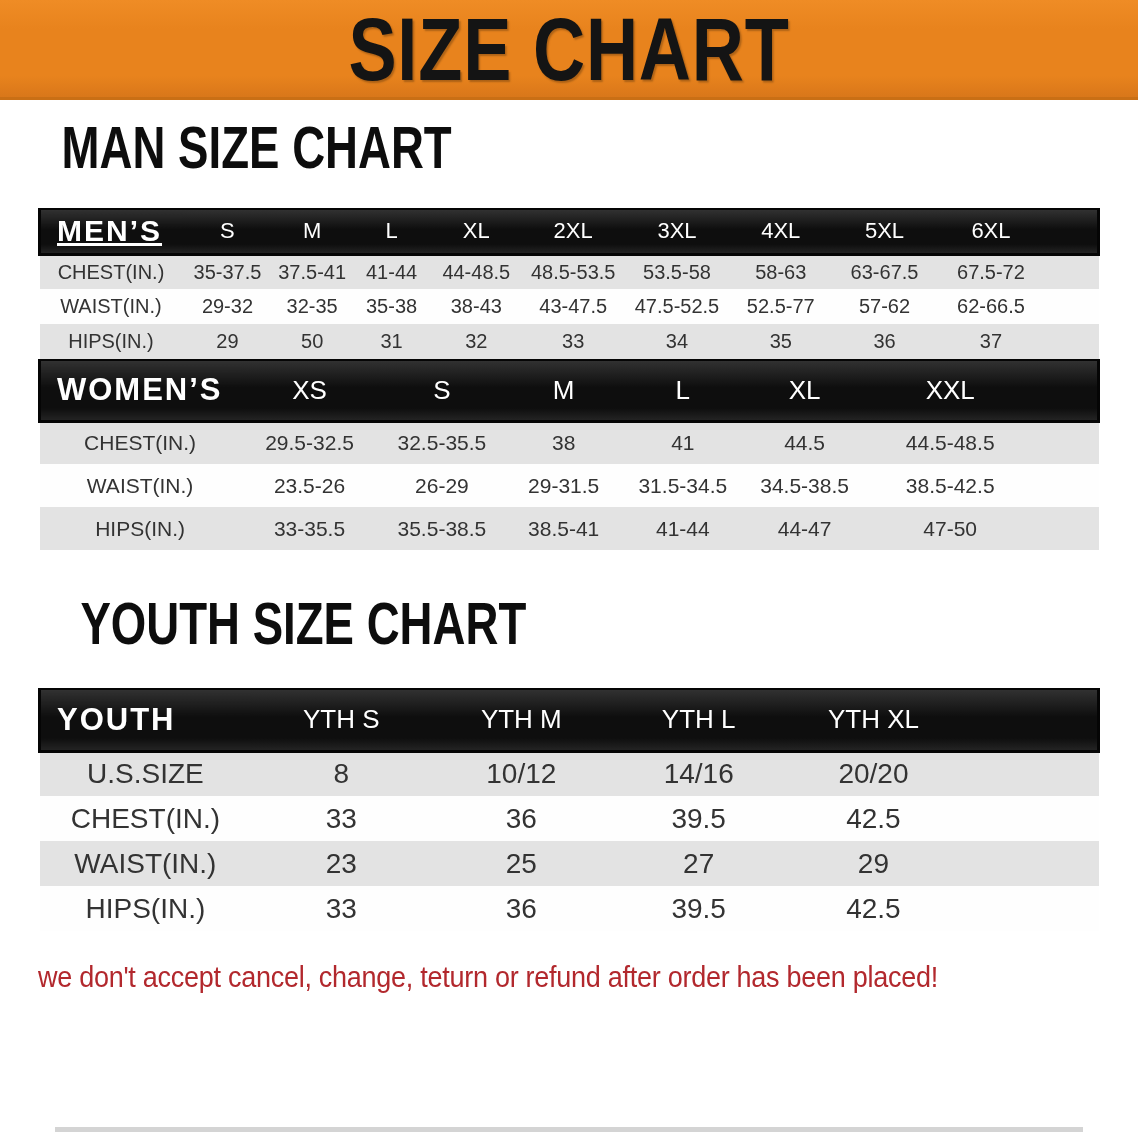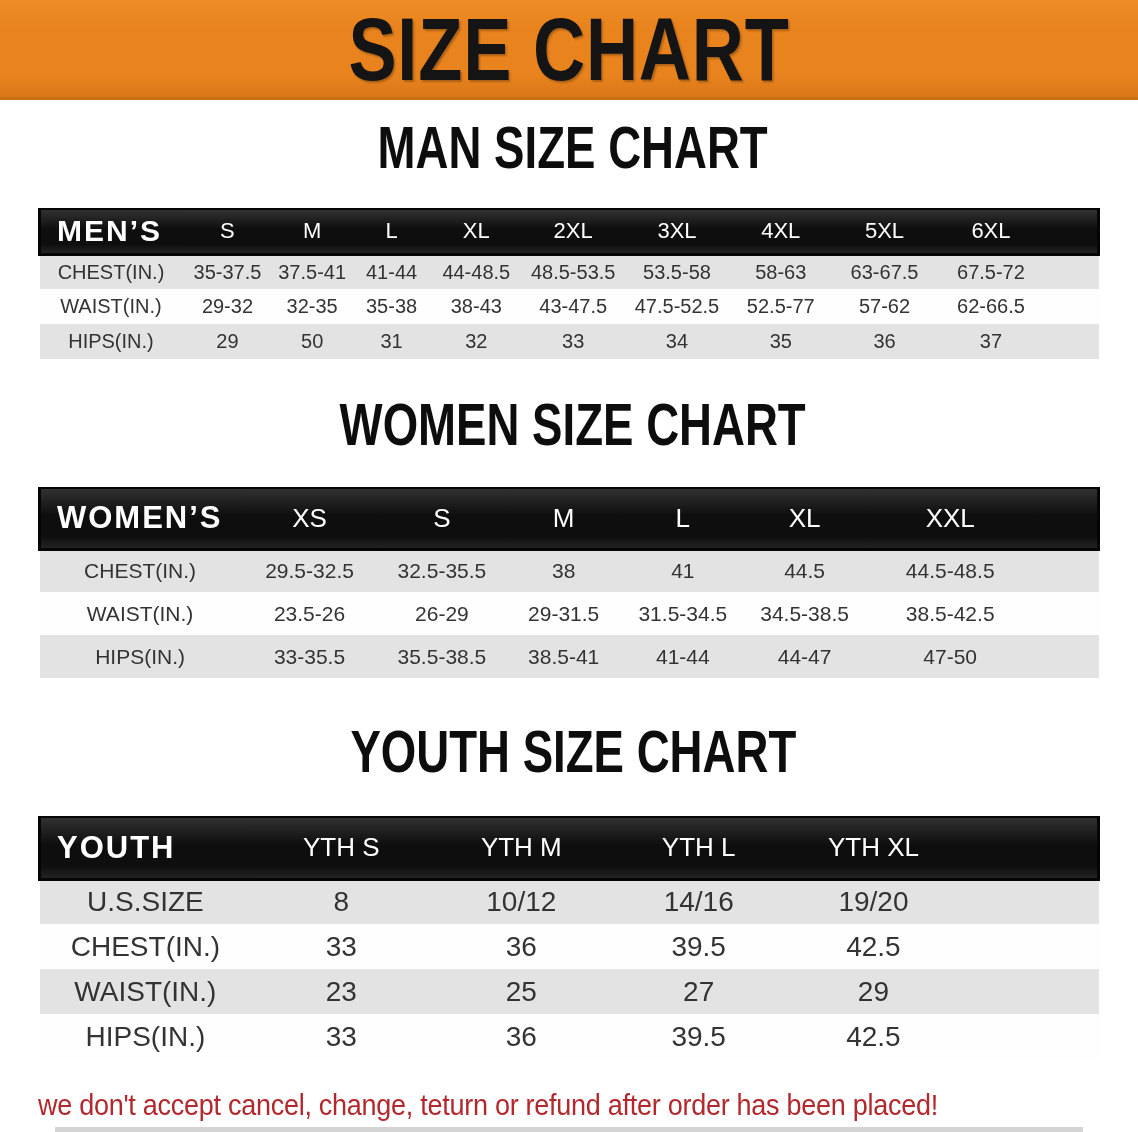--- a/index.html
+++ b/index.html
@@ -36,24 +36,23 @@
     line-height: 1;
     color: var(--banner-text);
     letter-spacing: 1px;
     transform: scale(0.82, 1.02);
     white-space: nowrap;
     text-shadow: 2px 2px 2px rgba(0,0,0,0.25);
   }
 
   
   .section-title {
-    text-align: center;
+    text-align: left;
     line-height: 60px;
     white-space: nowrap;
-    padding-left: 8px;
   }
   .section-title > span {
     display: inline-block;
     font-size: 60px;
     font-weight: bold;
     color: #0d0d0d;
     transform: scaleX(0.76);
     letter-spacing: 0px;
   }
   #men-title   { margin: 18px 0 18px; }
@@ -84,21 +83,21 @@
   .size-table th:first-child { border-left: 3px solid #050505; }
   .size-table th:last-child  { border-right: 3px solid #050505; }
   .size-table td {
     text-align: center;
     color: var(--row-text);
   }
   .size-table tbody tr:nth-child(odd)  { background: var(--stripe); }
   .size-table tbody tr:nth-child(even) { background: #fefefe; }
 
   .men   th { height: 45px; font-size: 22px; }
-  .men   th.label-col { font-size: 30px; }
+  .men   th.label-col { font-size: 30px; text-decoration: underline; }
   .men   td { height: 35px; font-size: 20px; }
 
   .women th { height: 61px; font-size: 26px; }
   .women th.label-col { font-size: 31px; }
   .women td { height: 43px; font-size: 21px; }
 
   .youth th { height: 62px; font-size: 26px; }
   .youth th.label-col { font-size: 31px; }
   .youth td { height: 45px; font-size: 28px; }
 
@@ -202,21 +201,20 @@
           <td class="value-cell">33</td>
           <td class="value-cell">34</td>
           <td class="value-cell">35</td>
           <td class="value-cell">36</td>
           <td class="value-cell">37</td>
           <td class="value-cell"></td>
         </tr>
       </tbody>
     </table>
 
-  <h2 class="section-title" id="women-title"><span>WOMEN SIZE CHART</span></h2>
   <table class="size-table women">
       <colgroup>
         <col style="width: 19%;">
         <col style="width: 13%;">
         <col style="width: 12%;">
         <col style="width: 11%;">
         <col style="width: 11.5%;">
         <col style="width: 11.5%;">
         <col style="width: 16%;">
         <col style="width: 6%;">
@@ -286,21 +284,21 @@
           <th class="size-col">YTH XL</th>
           <th class="size-col"></th>
         </tr>
       </thead>
       <tbody>
         <tr>
           <td class="row-label">U.S.SIZE</td>
           <td class="value-cell">8</td>
           <td class="value-cell">10/12</td>
           <td class="value-cell">14/16</td>
-          <td class="value-cell">19/20</td>
+          <td class="value-cell">20/20</td>
           <td class="value-cell"></td>
         </tr>
         <tr>
           <td class="row-label">CHEST(IN.)</td>
           <td class="value-cell">33</td>
           <td class="value-cell">36</td>
           <td class="value-cell">39.5</td>
           <td class="value-cell">42.5</td>
           <td class="value-cell"></td>
         </tr>

